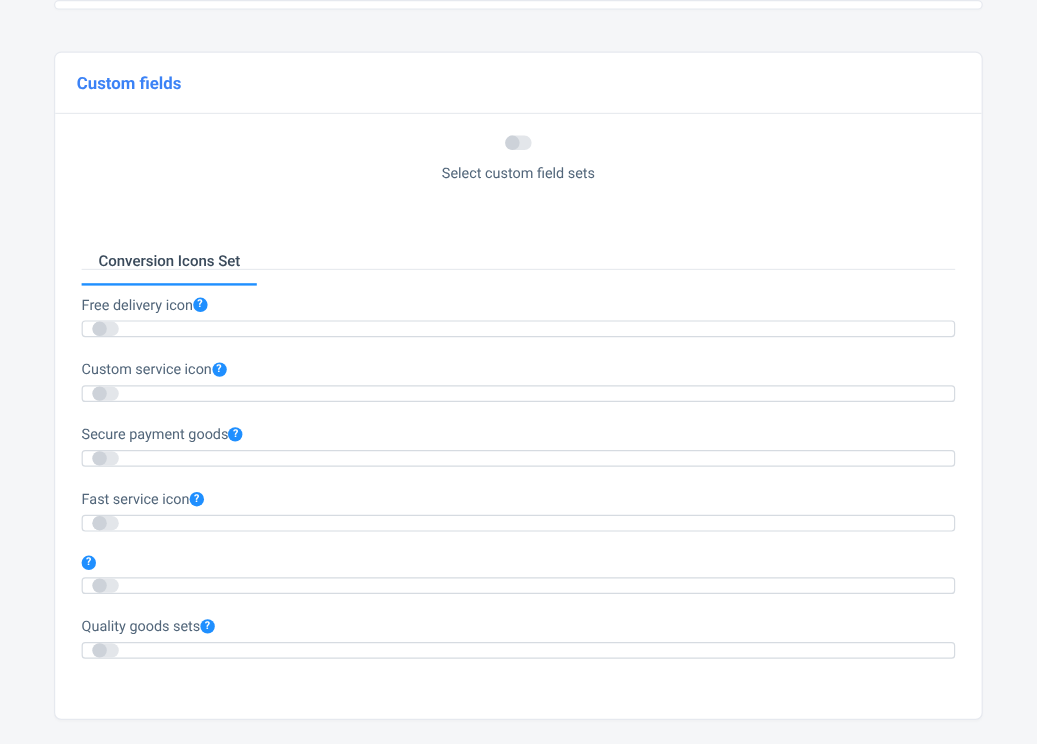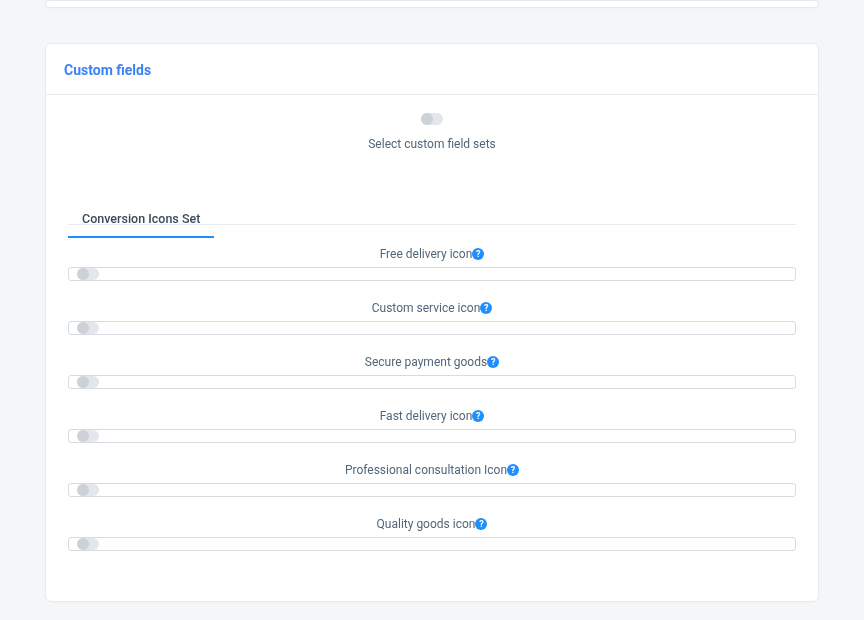--- a/index.html
+++ b/index.html
@@ -86,21 +86,21 @@
     font-weight: 500;
     border-bottom: 2px solid #1f8fff;
     color: #3a4a5b;
   }
   .field {
     margin-bottom: 20px;
   }
   .field-label-row {
     display: flex;
     align-items: center;
-    justify-content: center;
+    justify-content: flex-start;
     margin-bottom: 6px;
   }
   .field-label {
     font-size: 12px;
     color: #52667a;
   }
   .help {
     width: 12px;
     height: 12px;
     background: #1f8fff;
@@ -197,45 +197,44 @@
         </div>
         <div class="field-input">
           <div class="inner-toggle">
             <div class="knob"></div>
           </div>
         </div>
       </div>
 
       <div class="field">
         <div class="field-label-row">
-          <span class="field-label">Fast delivery icon</span>
-          <span class="help">?</span>
-        </div>
-        <div class="field-input">
-          <div class="inner-toggle">
-            <div class="knob"></div>
-          </div>
-        </div>
-      </div>
-
-      <div class="field">
-        <div class="field-label-row">
-          <span class="field-label">Professional consultation Icon</span>
-          <span class="help">?</span>
-        </div>
-        <div class="field-input">
-          <div class="inner-toggle">
-            <div class="knob"></div>
-          </div>
-        </div>
-      </div>
-
-      <div class="field">
-        <div class="field-label-row">
-          <span class="field-label">Quality goods icon</span>
+          <span class="field-label">Fast service icon</span>
+          <span class="help">?</span>
+        </div>
+        <div class="field-input">
+          <div class="inner-toggle">
+            <div class="knob"></div>
+          </div>
+        </div>
+      </div>
+
+      <div class="field">
+        <div class="field-label-row">
+          <span class="help">?</span>
+        </div>
+        <div class="field-input">
+          <div class="inner-toggle">
+            <div class="knob"></div>
+          </div>
+        </div>
+      </div>
+
+      <div class="field">
+        <div class="field-label-row">
+          <span class="field-label">Quality goods sets</span>
           <span class="help">?</span>
         </div>
         <div class="field-input">
           <div class="inner-toggle">
             <div class="knob"></div>
           </div>
         </div>
       </div>
 
     </div>

